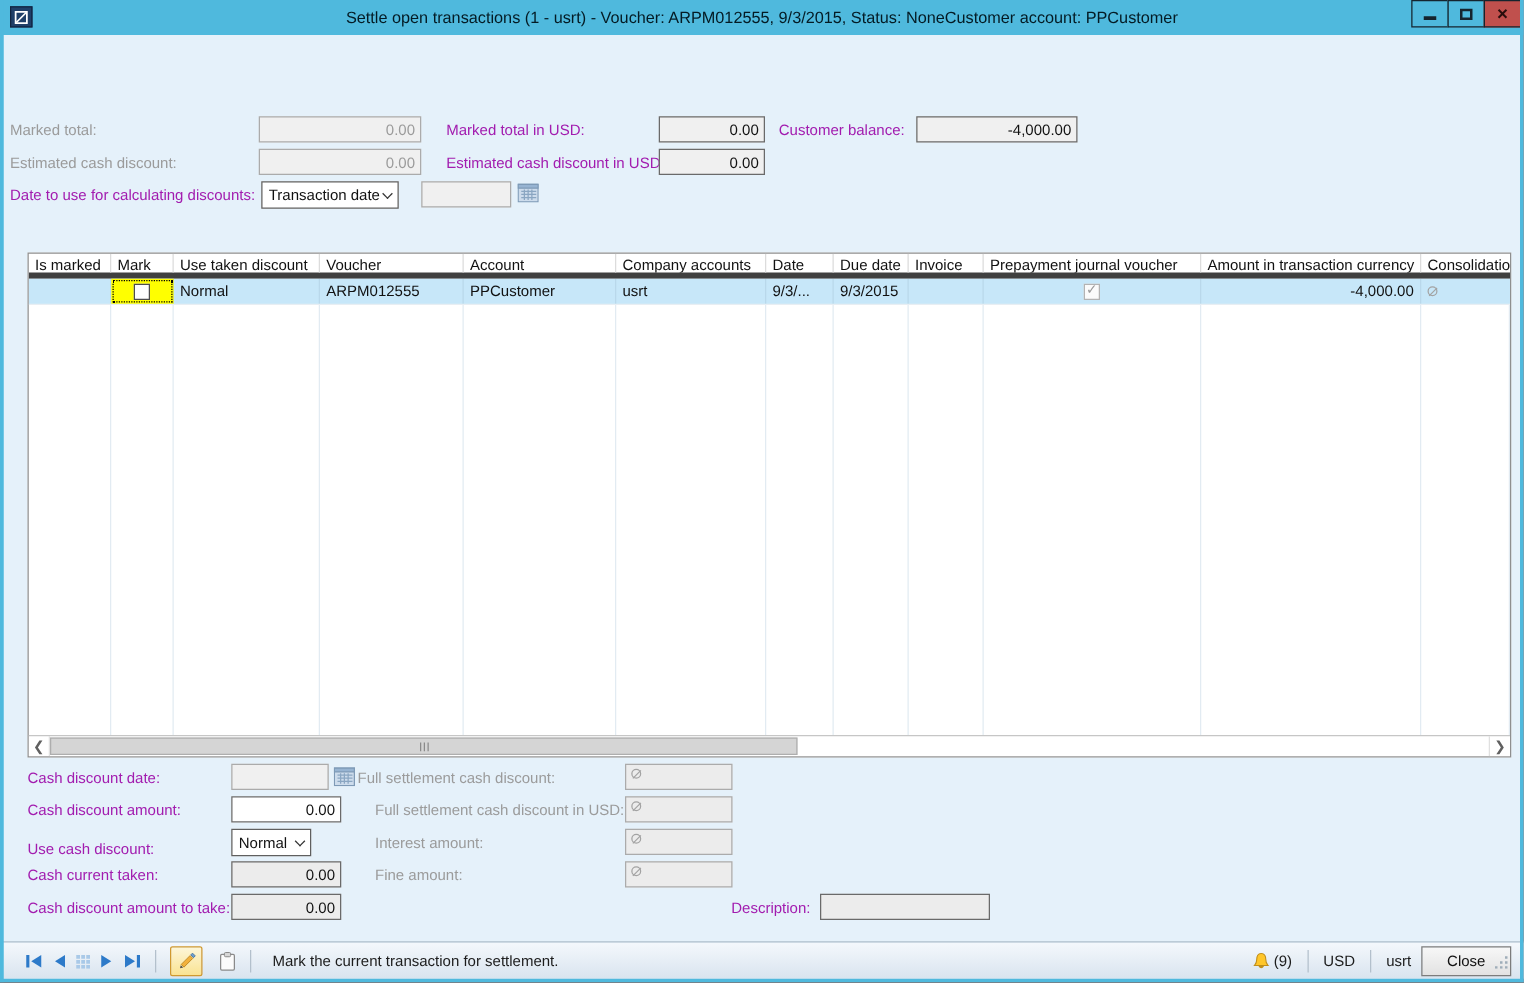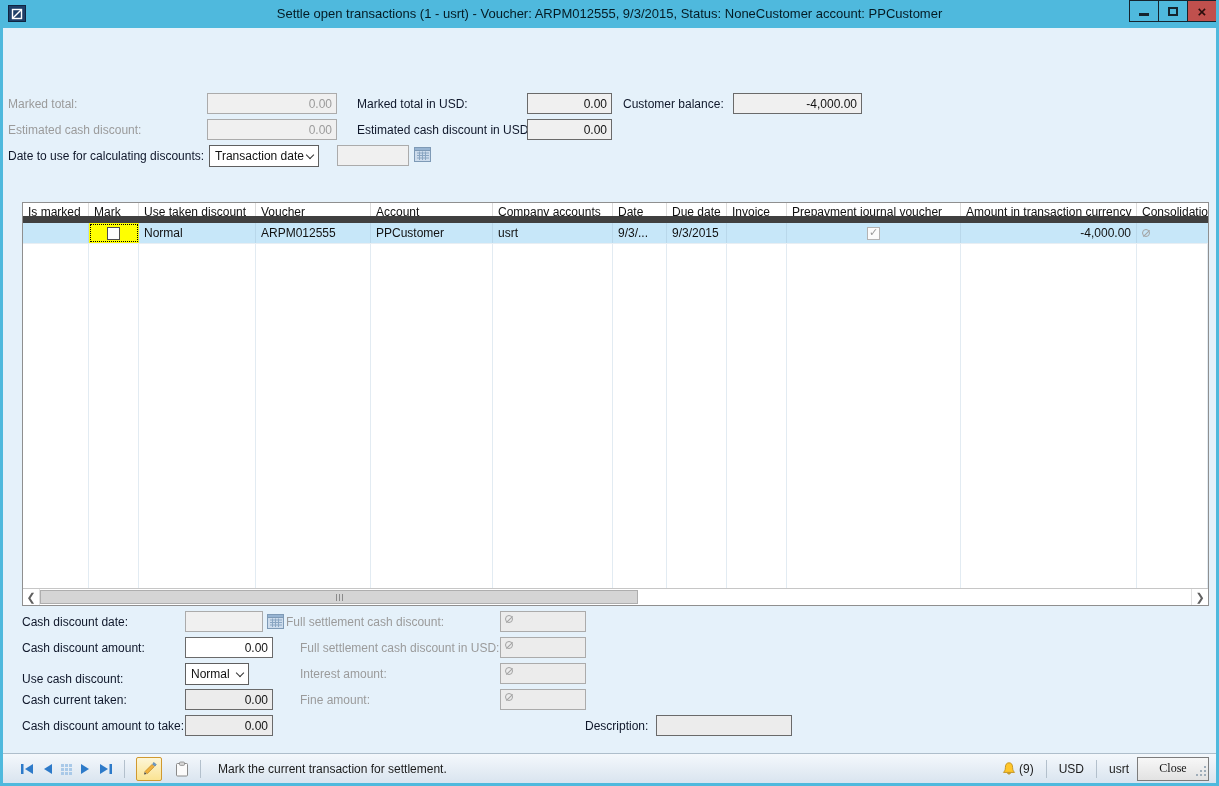--- a/index.html
+++ b/index.html
@@ -36,21 +36,21 @@
   .caret.navy { border-top-color:#1e3c5e; border-left-width:3px; border-right-width:3px; }
   .menu-item { font-size:12px; color:#1e3c5e; margin-left:28px; display:flex; align-items:center; gap:5px; cursor:default; white-space:nowrap; }
   .menu-item.disabled { color:#a9a9a9; }
   .menubar-right { position:absolute; right:8px; top:0; height:29px; display:flex; align-items:center; gap:9px; }
   .panes-icon { width:17px; height:14px; border:1px solid #5f6e7e; background:#fff; position:relative; }
   .panes-icon::after { content:""; position:absolute; left:0; bottom:0; width:6px; height:7px; background:#97a6b4; }
   .help-icon { width:16px; height:16px; border-radius:50%; background:radial-gradient(circle at 35% 30%, #58aae6, #1d5dae); border:1px solid #174f92;
                color:#fff; font-size:11px; font-weight:bold; display:flex; align-items:center; justify-content:center; }
 
   
-  .lbl { position:absolute; font-size:12px; color:#0f172a; white-space:nowrap; }
+  .lbl { position:absolute; font-size:12px; color:#a21caf; white-space:nowrap; }
   .lbl.dis { color:#9b9b9b; }
   .field { position:absolute; height:21px; background:#f0f0f0; border:1px solid #6a6a6a; font-size:12px; color:#111;
            display:flex; align-items:center; justify-content:flex-end; padding:0 4px; }
   .field.lightb { border-color:#ababab; }
   .field.graytx { color:#9b9b9b; }
   .field.na { background:#ececec; border-color:#ababab; justify-content:flex-start; align-items:flex-start; padding:3px 4px; }
   .selectbox { position:absolute; height:22px; background:#fff; border:1px solid #5f5f5f; font-size:12px; color:#111;
                display:flex; align-items:center; justify-content:space-between; padding:0 5px; }
   .chev { width:6px; height:6px; border-right:1px solid #333; border-bottom:1px solid #333; transform:rotate(45deg); margin-top:-3px; }
   .cal-icon { position:absolute; width:17px; height:16px; }
@@ -60,21 +60,21 @@
   
   .tabbar { position:absolute; left:8px; top:171px; height:21px; display:flex; align-items:flex-end; z-index:5; }
   .tab { height:19px; padding:0 9px; font-size:12px; color:#111; background:linear-gradient(#fafafa,#e6e6e6);
          border:1px solid #8f8f8f; margin-left:-1px; display:flex; align-items:center; white-space:nowrap; }
   .tab.active { height:21px; background:#fff; border-bottom:1px solid #fff; position:relative; z-index:6; }
 
   
   .grid { position:absolute; left:22px; top:202px; width:1187px; height:404px; background:#fff; border:1px solid #8f8f8f;
           display:flex; flex-direction:column; overflow:hidden; }
   .grow { display:flex; }
-  .grid-header { height:20px; border-bottom:7px solid #404040; }
+  .grid-header { height:20px; border-bottom:5px solid #404040; }
   .gh-cell { font-size:12px; color:#111; padding:2px 5px; border-right:1px solid #dcdcdc; white-space:nowrap; overflow:hidden; flex-shrink:0; }
   .gh-cell.right { text-align:right; }
   .data-row { height:21px; background:#c7e7f9; border-bottom:1px solid #e8eef3; }
   .g-cell { font-size:12px; color:#111; padding:2px 5px; border-right:1px solid rgba(120,150,170,0.18); white-space:nowrap;
             overflow:hidden; text-overflow:ellipsis; flex-shrink:0; display:flex; align-items:center; }
   .g-cell.right { justify-content:flex-end; }
   .g-cell.center { justify-content:center; }
   .c0{width:66px} .c1{width:50px} .c2{width:117px} .c3{width:115px} .c4{width:122px} .c5{width:120px}
   .c6{width:54px} .c7{width:60px} .c8{width:60px} .c9{width:174px} .c10{width:176px} .c11{flex:1 0 70px; border-right:none;}
   .mark-cell { background:#ffff00; outline:1px dotted #000; outline-offset:-2px; position:relative; }
@@ -96,21 +96,21 @@
                display:flex; align-items:center; z-index:20; }
   .sb-left { display:flex; align-items:center; gap:7px; margin-left:20px; }
   .sb-sep { width:1px; height:18px; background:#b3c0cc; margin:0 4px; }
   .icon-btn { display:flex; align-items:center; justify-content:center; }
   .pencil-btn { width:26px; height:24px; border:1px solid #d0992f; border-radius:2px; background:linear-gradient(#fdf6d8,#fae withered392); }
   .pencil-btn { background:linear-gradient(#fdf6d8,#fae392); }
   .sb-msg { font-size:12px; color:#1c1c1c; margin-left:6px; white-space:nowrap; }
   .sb-right { position:absolute; right:10px; display:flex; align-items:center; gap:8px; }
   .sb-text { font-size:12px; color:#1c1c1c; }
   .close-btn { width:72px; height:24px; background:linear-gradient(#f7f7f7,#e2e2e2); border:1px solid #7c7c7c;
-               font-size:12px; color:#111; font-family:Liberation Serif, serif; }
+               font-size:12px; color:#111; font-family:Liberation Sans, sans-serif; }
   .grip { position:absolute; right:2px; bottom:1px; }
 </style>
 </head>
 <body>
 
 <div id="window">
   <div class="edge l"></div>
   <div class="edge r"></div>
   <div class="edge b"></div>
 

